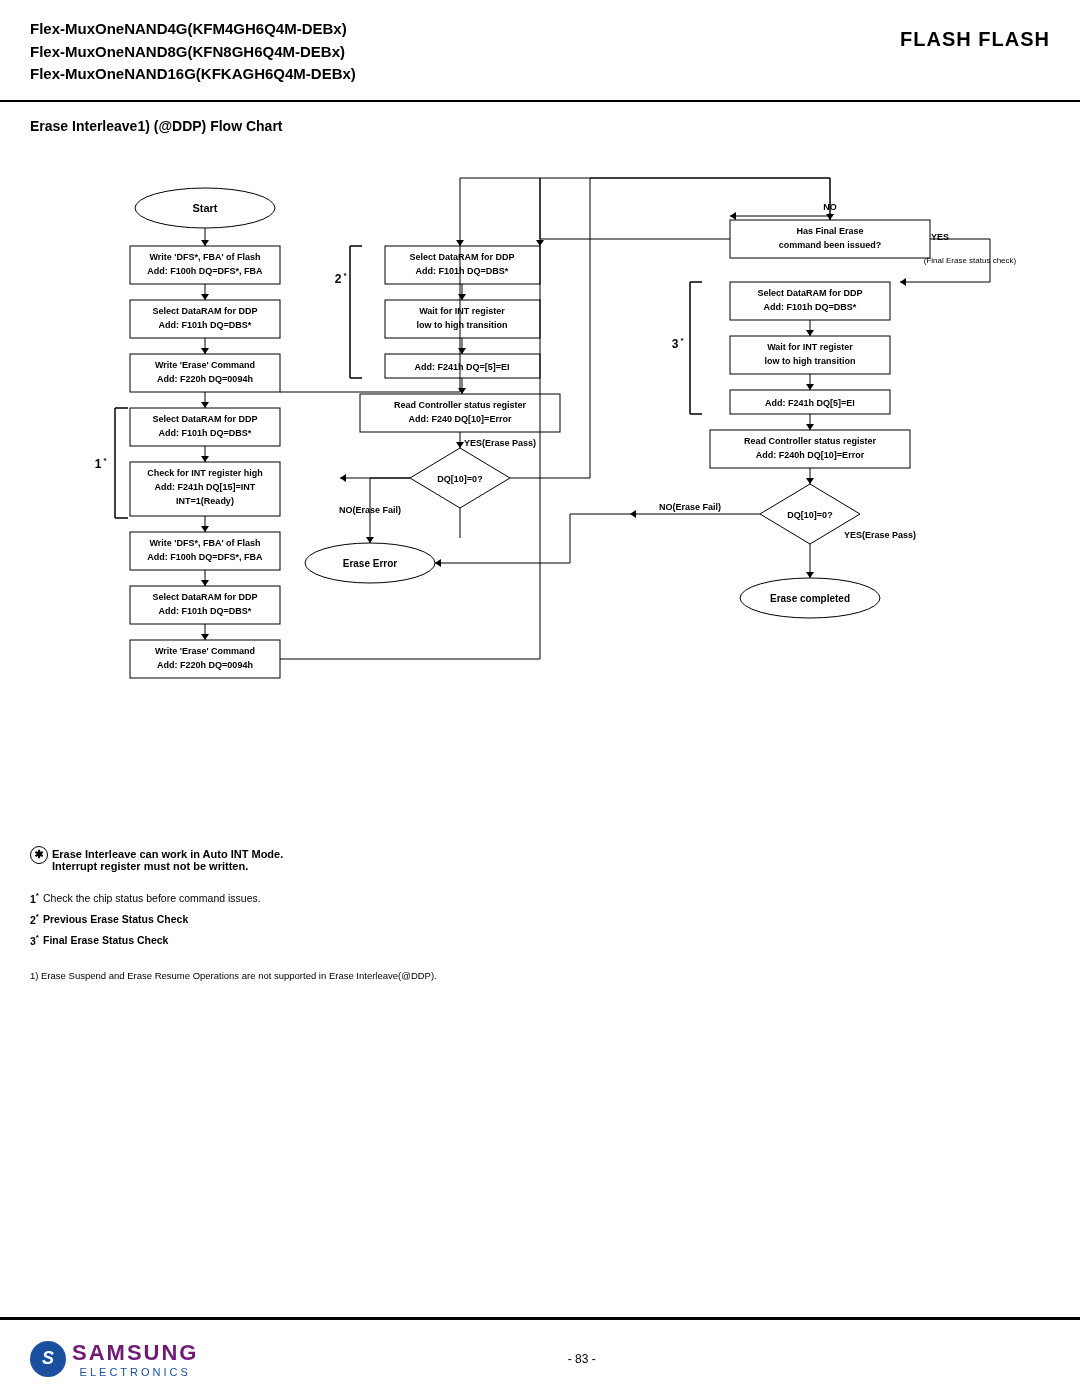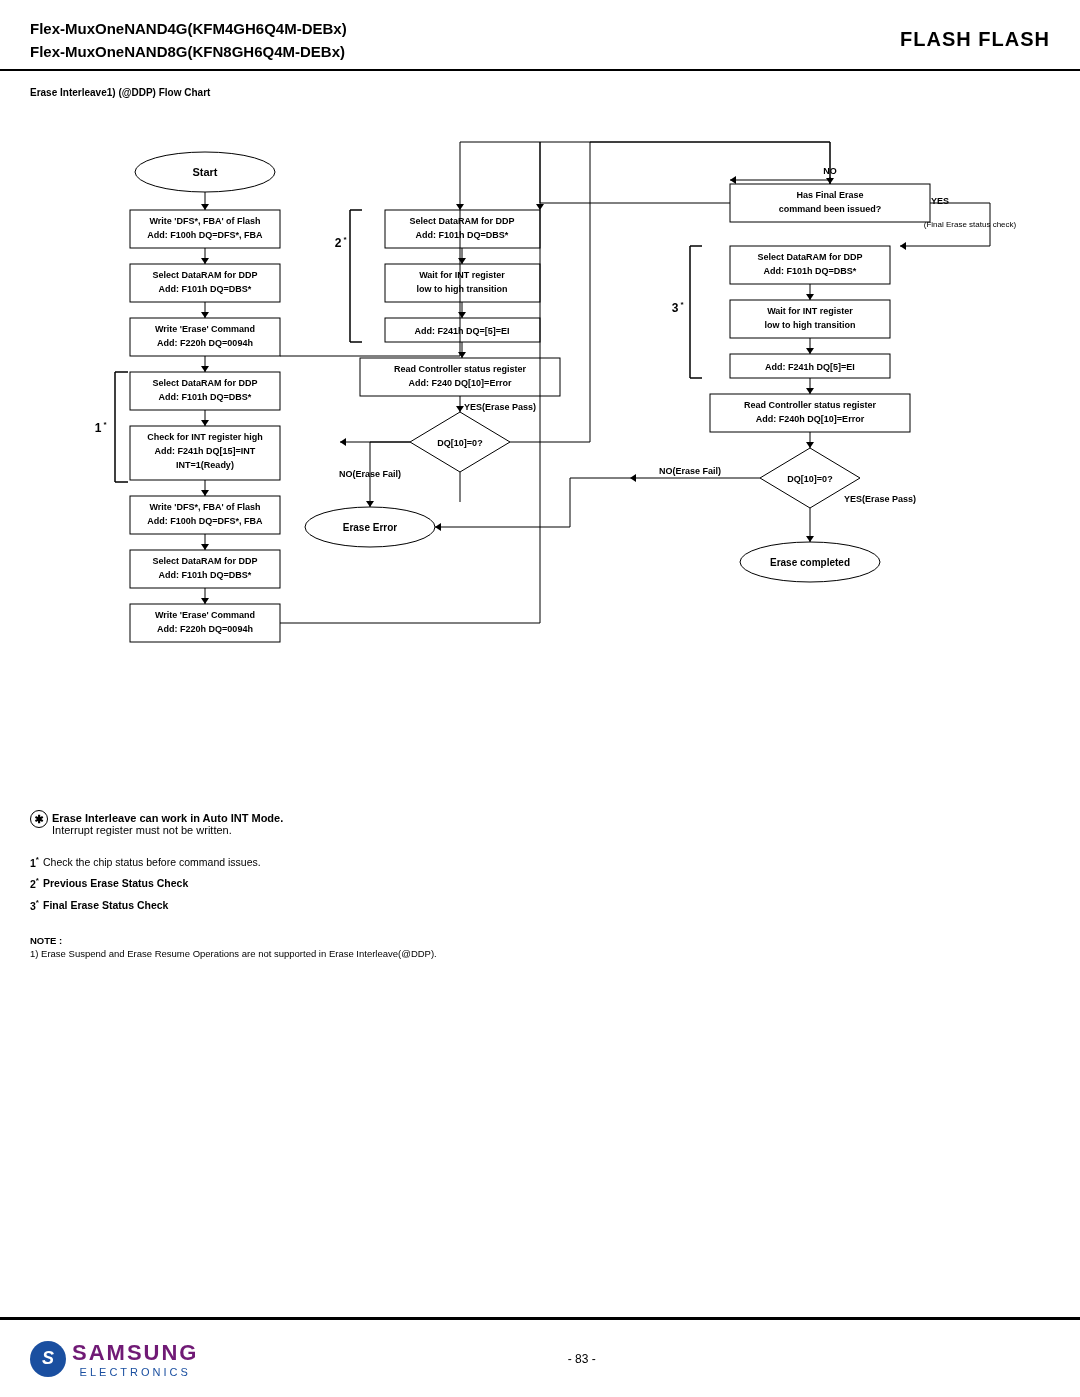--- a/index.html
+++ b/index.html
@@ -10,42 +10,42 @@
       min-height: 1397px;
       position: relative;
       font-size: 11px;
     }
 
     
     .header {
       display: flex;
       justify-content: space-between;
       align-items: flex-start;
-      padding: 18px 30px 6px 30px;
+      padding: 18px 30px 14px 30px;
       border-bottom: 2px solid #000;
     }
     .header-titles {
       font-size: 15px;
       font-weight: bold;
       line-height: 1.5;
     }
     .header-right {
       font-size: 20px;
       font-weight: bold;
       letter-spacing: 1px;
       padding-top: 10px;
     }
 
     
     .main-content {
       padding: 16px 30px 10px 30px;
     }
 
     .section-title {
-      font-size: 10px;
+      font-size: 14px;
       font-weight: bold;
       margin-bottom: 14px;
     }
 
     
     .notes-section {
       padding: 10px 30px;
       font-size: 10px;
     }
     .note-item {
@@ -152,20 +152,21 @@
       margin: 0 auto;
     }
   </style>
 </head>
 <body>
 
 <div class="header">
   <div class="header-titles">
     <div>Flex-MuxOneNAND4G(KFM4GH6Q4M-DEBx)</div>
     <div>Flex-MuxOneNAND8G(KFN8GH6Q4M-DEBx)</div>
+    <div>Flex-MuxOneNAND16G(KFKAGH6Q4M-DEBx)</div>
   </div>
   <div class="header-right">FLASH FLASH</div>
 </div>
 
 <div class="main-content">
   <div class="section-title">
     <span>Erase Interleave1) (@DDP) Flow Chart</span>
   </div>
 
   <svg class="flowchart-svg" width="1020" height="680" viewBox="0 0 1020 680" style="font-family: Arial, sans-serif; font-size: 9px;">
@@ -385,21 +386,21 @@
     <line x1="560" y1="30" x2="800" y2="30" stroke="black" stroke-width="1"></line>
 
   </svg>
 </div>
 
 <div class="notes-section">
   <div class="note-item">
     <span class="star-circle">✱</span>
     <div>
       <div style="font-weight:bold; font-size:11px;">Erase Interleave can work in Auto INT Mode.</div>
-      <div style="font-weight:normal; font-size:11px;">Interrupt register must not be written.</div>
+      <div style="font-weight:bold; font-size:11px;">Interrupt register must not be written.</div>
     </div>
   </div>
 </div>
 
 <div class="numbered-notes">
   <div class="num-note">
     <span class="num-star">1<sup style="font-size:8px">*</sup></span>
     <span>Check the chip status before command issues.</span>
   </div>
   <div class="num-note">
@@ -408,21 +409,20 @@
       <div><strong>Previous Erase Status Check</strong></div>
     </div>
   </div>
   <div class="num-note">
     <span class="num-star">3<sup style="font-size:8px">*</sup></span>
     <strong>Final Erase Status Check</strong>
   </div>
 </div>
 
 <div class="note-bottom">
-  <div><strong>NOTE :</strong></div>
   <div>1) Erase Suspend and Erase Resume Operations are not supported in Erase Interleave(@DDP).</div>
 </div>
 
 <div class="footer">
   <div class="footer-logo">
     <div class="samsung-s-icon">S</div>
     <div>
       <div class="logo-samsung">SAMSUNG</div>
       <div class="logo-electronics">ELECTRONICS</div>
     </div>

